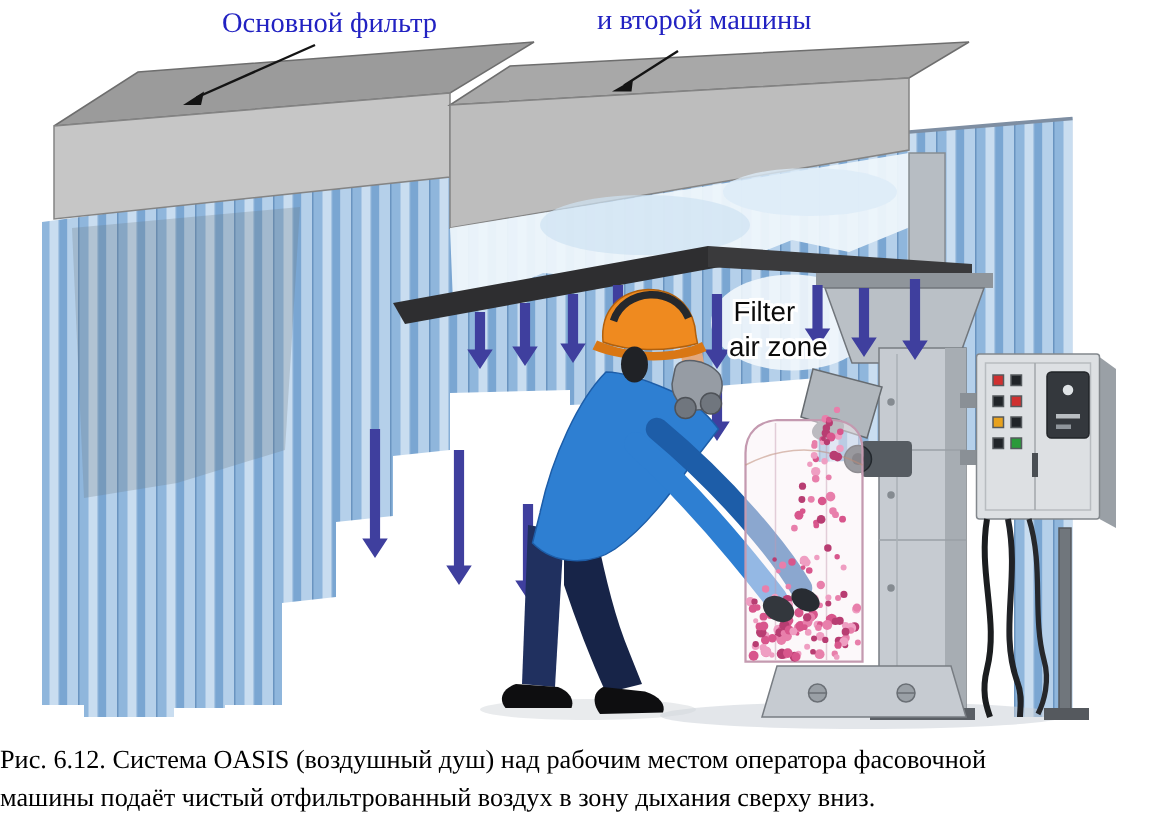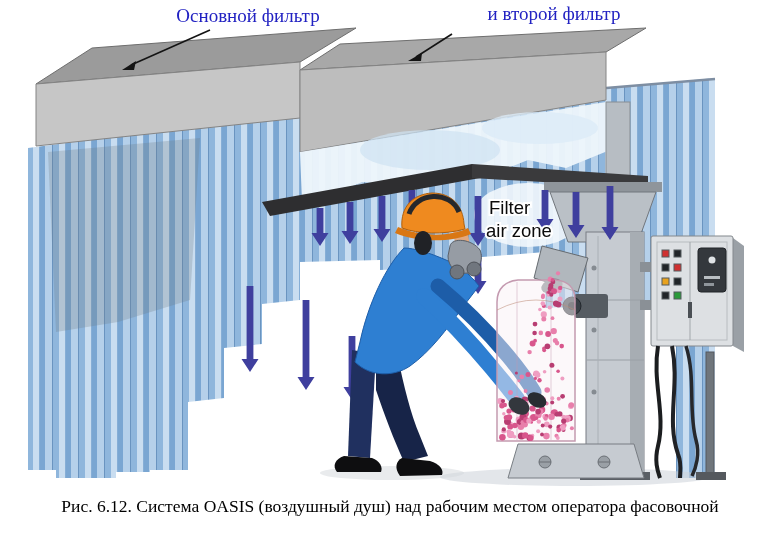--- a/index.html
+++ b/index.html
@@ -1,22 +1,22 @@
 <!DOCTYPE html>
 <html><head>
 <meta charset="utf-8">
 <style>
   html,body{margin:0;padding:0;background:#ffffff;}
   .stage{position:relative;width:780px;height:548px;background:#fff;overflow:hidden;
          font-family:"Liberation Serif",serif;}
   svg.scene{position:absolute;left:0;top:0;display:block;}
-  .toplabel{position:absolute;color:#2222c2;font-size:19px;line-height:22px;text-align:center;}
+  .toplabel{position:absolute;color:#2222c2;font-size:19px;line-height:22px;}
   .label-main{left:148px;top:5px;width:200px;}
   .label-chamber{left:398px;top:3px;width:312px;}
-  .caption{position:absolute;left:0;top:494px;width:780px;text-align:center;color:#000;
+  .caption{position:absolute;left:0;top:494px;width:780px;color:#000;
            font-size:17.5px;line-height:25px;}
   .svgtext{font-family:"Liberation Sans",sans-serif;font-size:18.5px;fill:#0a0a0a;
            stroke:#ffffff;stroke-width:4px;paint-order:stroke;}
 </style>
 </head>
 <body>
 
 <div class="stage">
 
 <svg class="scene" width="780" height="494" viewBox="0 0 780 494">
@@ -328,19 +328,20 @@
     <polygon fill="#c6cbd1" stroke="#787d83" points="518,444 634,444 644,478 508,478"></polygon>
     <circle cx="545" cy="462" r="6" fill="#9aa0a6" stroke="#6a6f75"></circle>
     <circle cx="604" cy="462" r="6" fill="#9aa0a6" stroke="#6a6f75"></circle>
     <line x1="539" y1="462" x2="551" y2="462" stroke="#6a6f75"></line>
     <line x1="598" y1="462" x2="610" y2="462" stroke="#6a6f75"></line>
   </g>
 </svg>
 
   <div class="toplabel label-main">Основной фильтр</div>
   <div class="toplabel label-chamber">
-    <div>и второй фильтр</div>
+    <div>и второй машины</div>
   </div>
 
   <div class="caption">
     <div>Рис. 6.12. Система OASIS (воздушный душ) над рабочим местом оператора фасовочной</div>
+    <div>машины подаёт чистый отфильтрованный воздух в зону дыхания сверху вниз.</div>
   </div>
 </div>
 
 </body></html>

